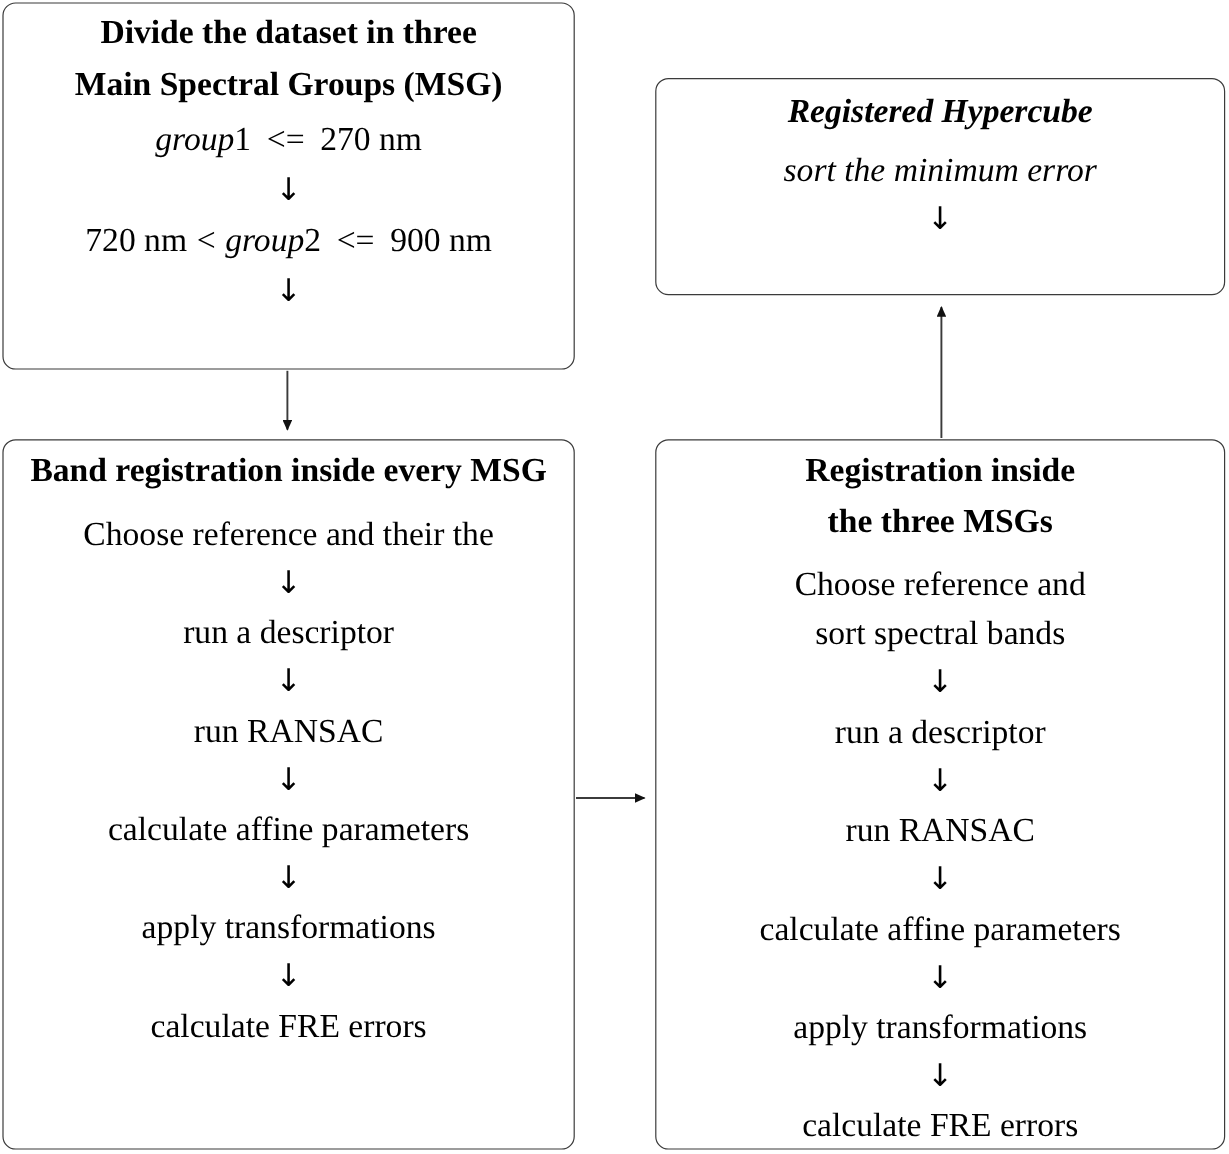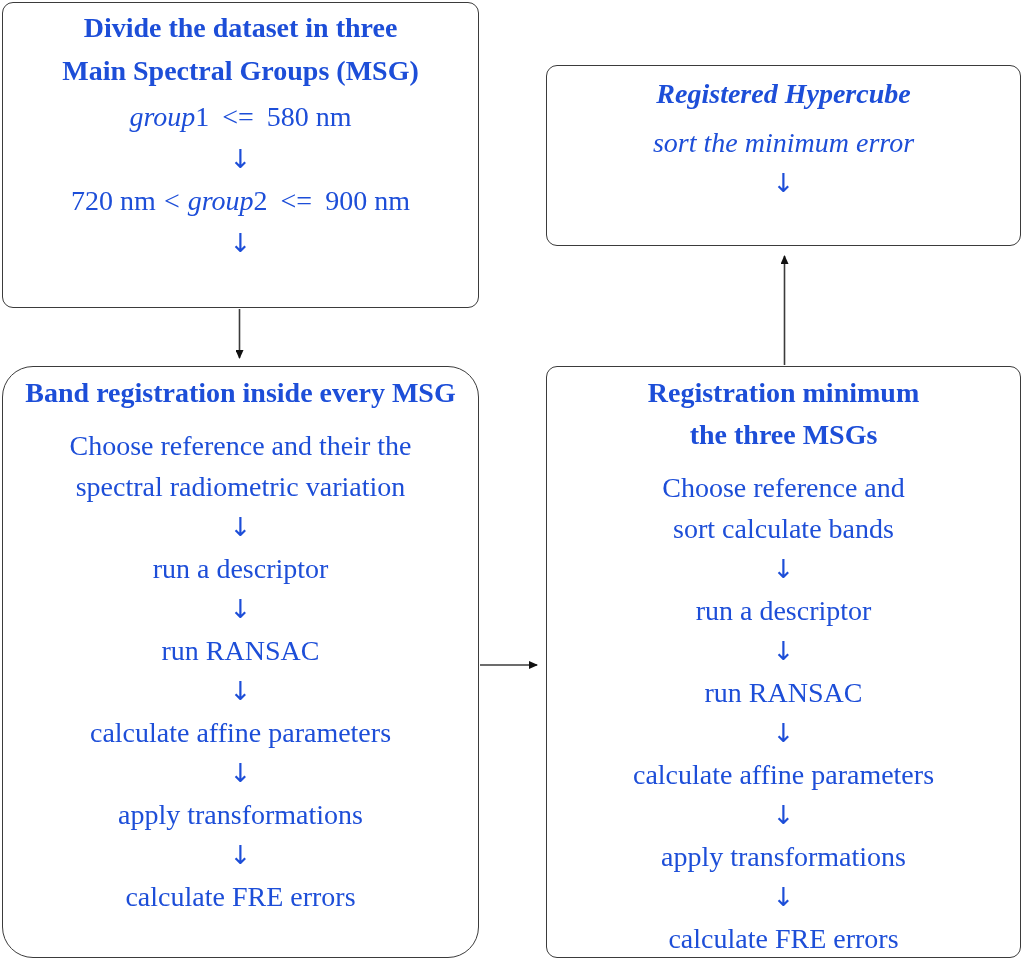--- a/index.html
+++ b/index.html
@@ -6,21 +6,21 @@
     margin: 0;
     padding: 0;
     background: #ffffff;
   }
   .canvas {
     position: relative;
     width: 1024px;
     height: 962px;
     background: #ffffff;
     font-family: "Liberation Serif", "DejaVu Serif", serif;
-    color: #1d4ed8;
+    color: #000000;
     overflow: hidden;
   }
   .connectors {
     position: absolute;
     left: 0;
     top: 0;
     pointer-events: none;
   }
   .box {
     position: absolute;
@@ -40,21 +40,21 @@
   .box-divide .gap   { height: 4px; }
 
   
   .box-hypercube { left: 546px; top: 65px; width: 475px; height: 181px; padding-top: 5px; font-style: italic; }
   .box-hypercube .title { line-height: 45px; }
   .box-hypercube .line  { line-height: 41px; }
   .box-hypercube .gap   { height: 6px; }
 
   
   .box-band, .box-between { top: 366px; width: 477px; height: 592px; padding-top: 5px; }
-  .box-band    { left: 2px; border-radius: 31px; }
+  .box-band    { left: 2px; }
   .box-between { left: 546px; width: 475px; }
   .box-band .title, .box-between .title { line-height: 42px; }
   .box-band .line,  .box-between .line  { line-height: 41px; }
   .box-band .gap,   .box-between .gap   { height: 11px; }
 
   .arrow-glyph {
     font-family: "DejaVu Sans", sans-serif;
     font-size: 26px;
   }
   .mvar { font-style: italic; margin-top: 40px; }
@@ -75,59 +75,58 @@
     <line x1="239.5" y1="309" x2="239.5" y2="358" stroke="#3b3b3b" stroke-width="1.6" marker-end="url(#arrowhead)"></line>
     <line x1="480" y1="665" x2="537" y2="665" stroke="#3b3b3b" stroke-width="1.6" marker-end="url(#arrowhead)"></line>
     <line x1="784.5" y1="365" x2="784.5" y2="256" stroke="#3b3b3b" stroke-width="1.6" marker-end="url(#arrowhead)"></line>
   </svg>
 
   <div class="box box-divide">
     <div class="title">Divide the dataset in three</div>
     <div class="title">Main Spectral Groups (MSG)</div>
     <div class="gap"></div>
     <div class="line">
-      <span class="mvar">group</span><span>1</span><span class="op">&lt;=</span><span>580 nm</span>
+      <span class="mvar">group</span><span>1</span><span class="op">&lt;=</span><span>270 nm</span>
     </div>
     <div class="line arrow-glyph">↓</div>
     <div class="line">
       <span>720 nm</span><span class="lop">&lt;</span><span class="mvar">group</span><span>2</span><span class="op">&lt;=</span><span>900 nm</span>
     </div>
     <div class="line arrow-glyph">↓</div>
   </div>
 
   <div class="box box-hypercube">
     <div class="title">Registered Hypercube</div>
     <div class="gap"></div>
     <div class="line">sort the minimum error</div>
     <div class="line arrow-glyph">↓</div>
   </div>
 
   <div class="box box-band">
     <div class="title">Band registration inside every MSG</div>
     <div class="gap"></div>
     <div class="line">Choose reference and their the</div>
-    <div class="line">spectral radiometric variation</div>
     <div class="line arrow-glyph">↓</div>
     <div class="line">run a descriptor</div>
     <div class="line arrow-glyph">↓</div>
     <div class="line">run RANSAC</div>
     <div class="line arrow-glyph">↓</div>
     <div class="line">calculate affine parameters</div>
     <div class="line arrow-glyph">↓</div>
     <div class="line">apply transformations</div>
     <div class="line arrow-glyph">↓</div>
     <div class="line">calculate FRE errors</div>
   </div>
 
   <div class="box box-between">
-    <div class="title">Registration minimum</div>
+    <div class="title">Registration inside</div>
     <div class="title">the three MSGs</div>
     <div class="gap"></div>
     <div class="line">Choose reference and</div>
-    <div class="line">sort calculate bands</div>
+    <div class="line">sort spectral bands</div>
     <div class="line arrow-glyph">↓</div>
     <div class="line">run a descriptor</div>
     <div class="line arrow-glyph">↓</div>
     <div class="line">run RANSAC</div>
     <div class="line arrow-glyph">↓</div>
     <div class="line">calculate affine parameters</div>
     <div class="line arrow-glyph">↓</div>
     <div class="line">apply transformations</div>
     <div class="line arrow-glyph">↓</div>
     <div class="line">calculate FRE errors</div>

